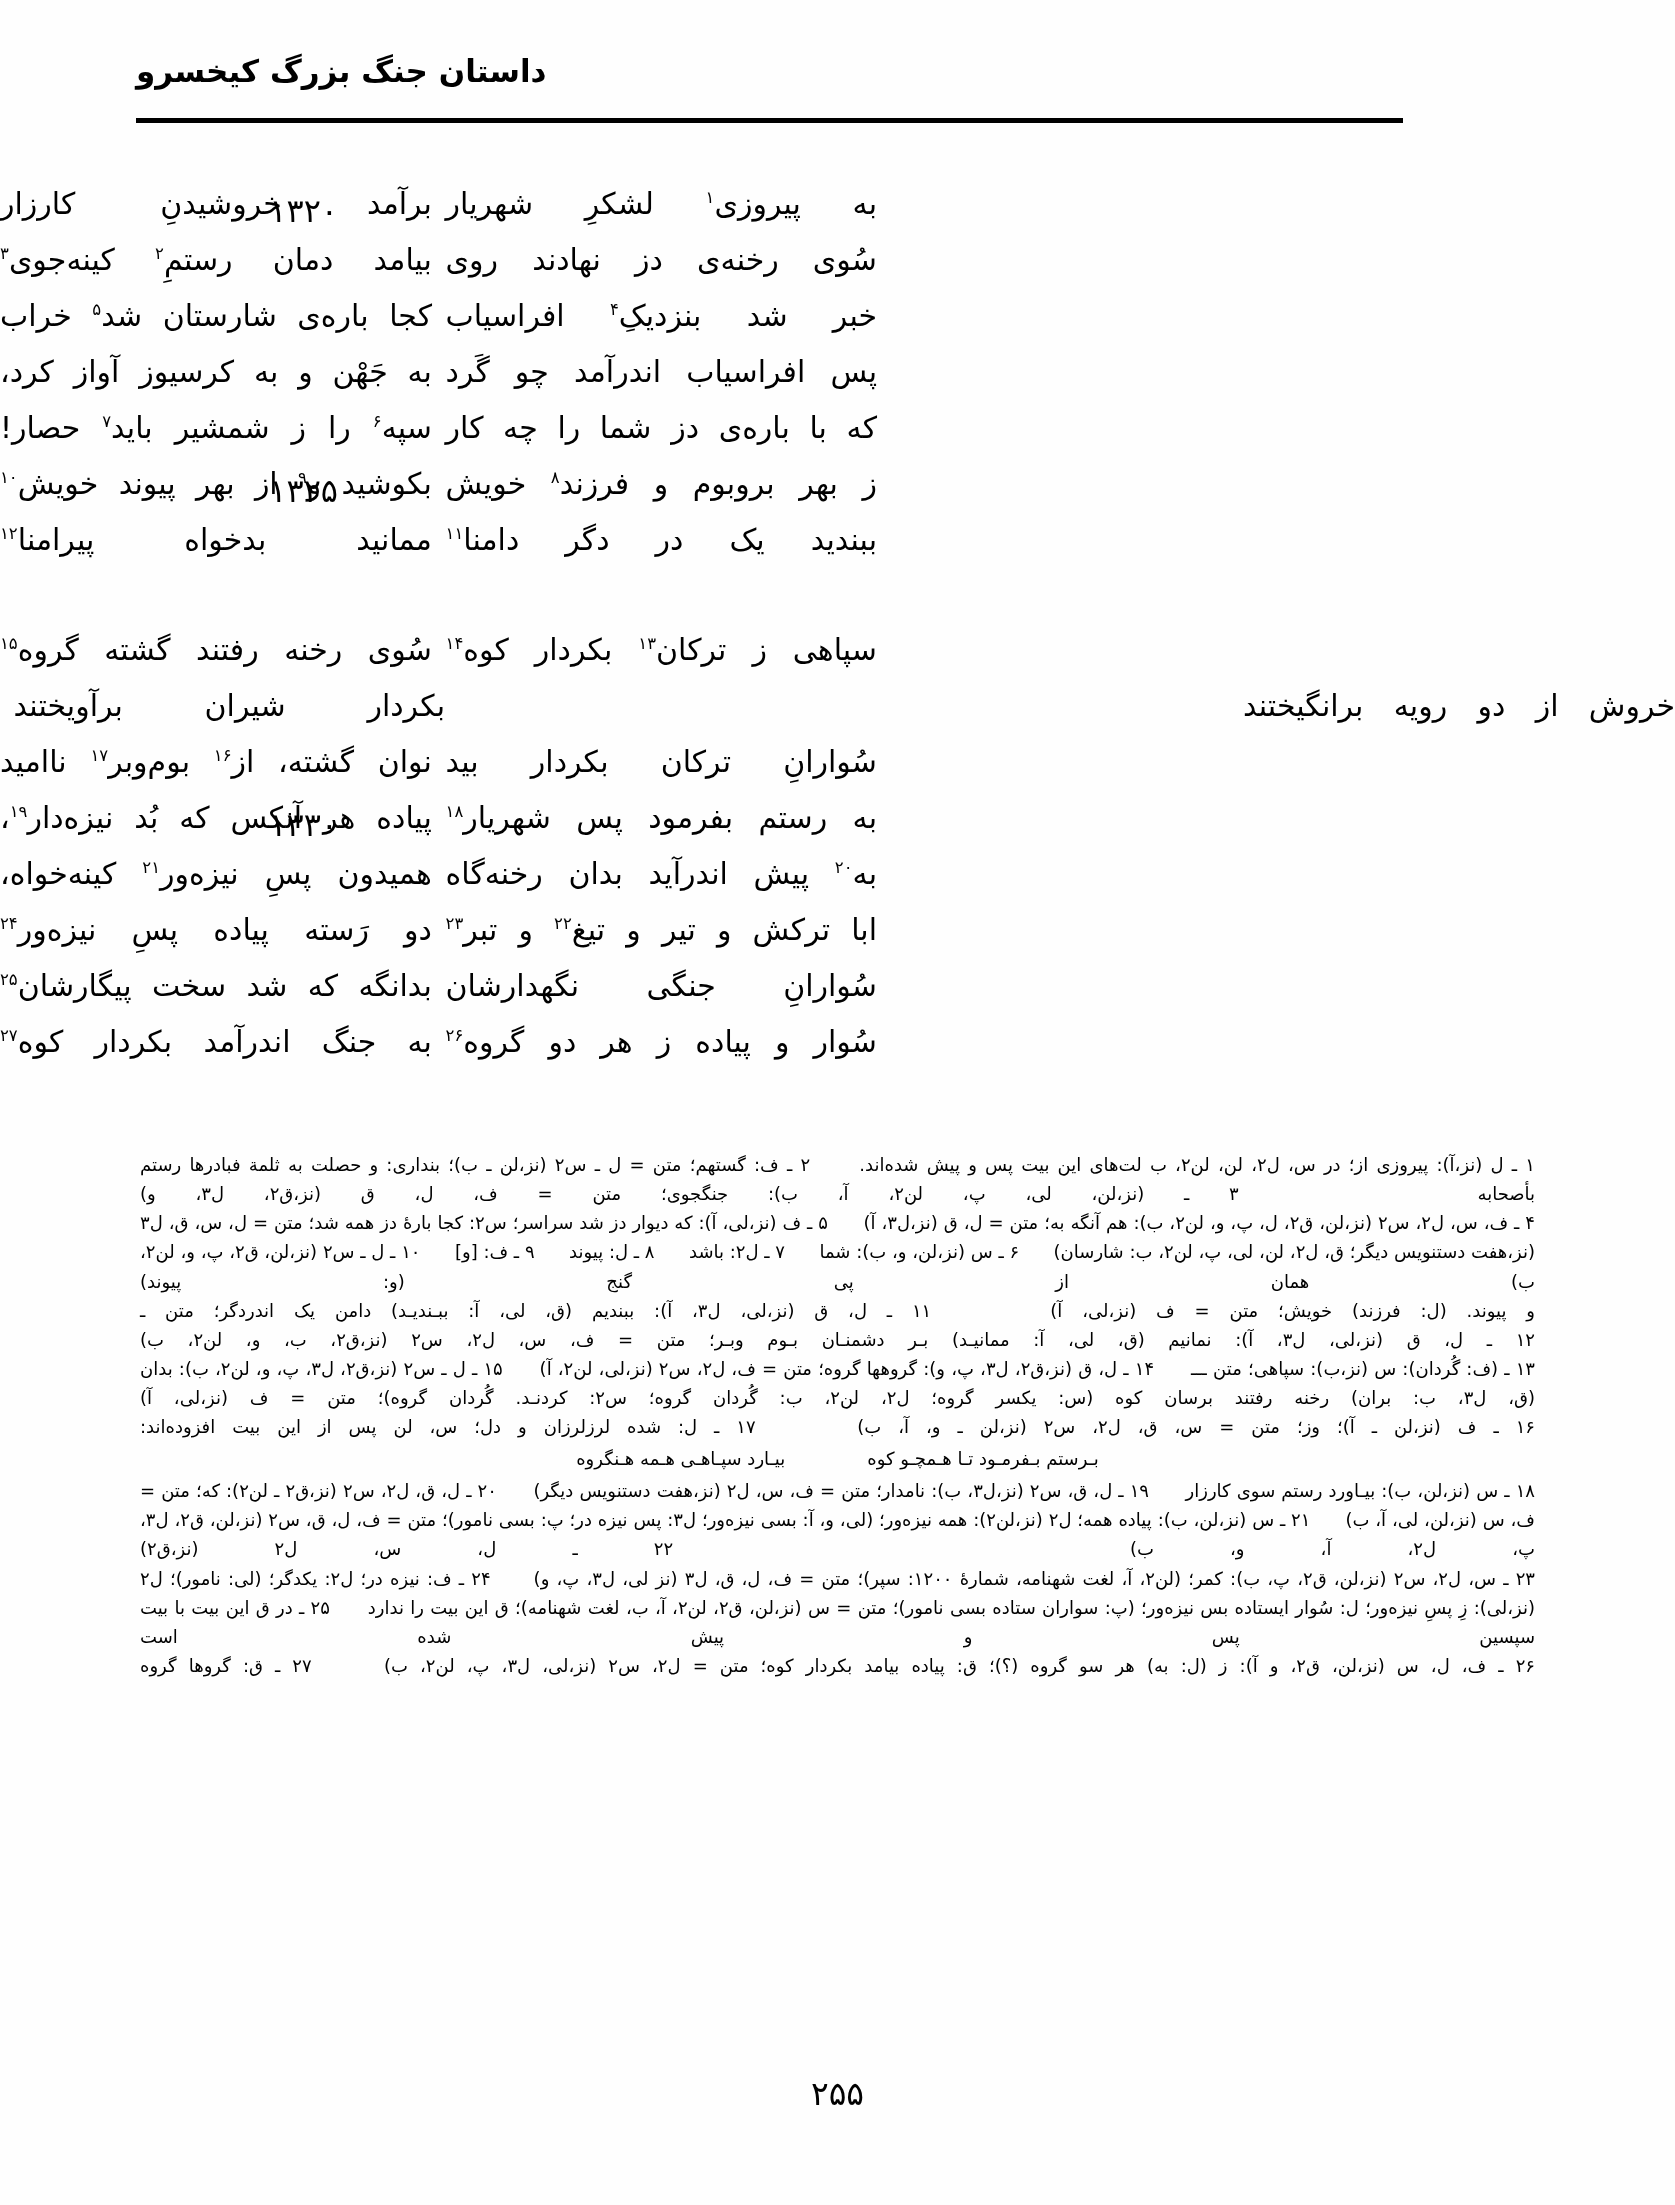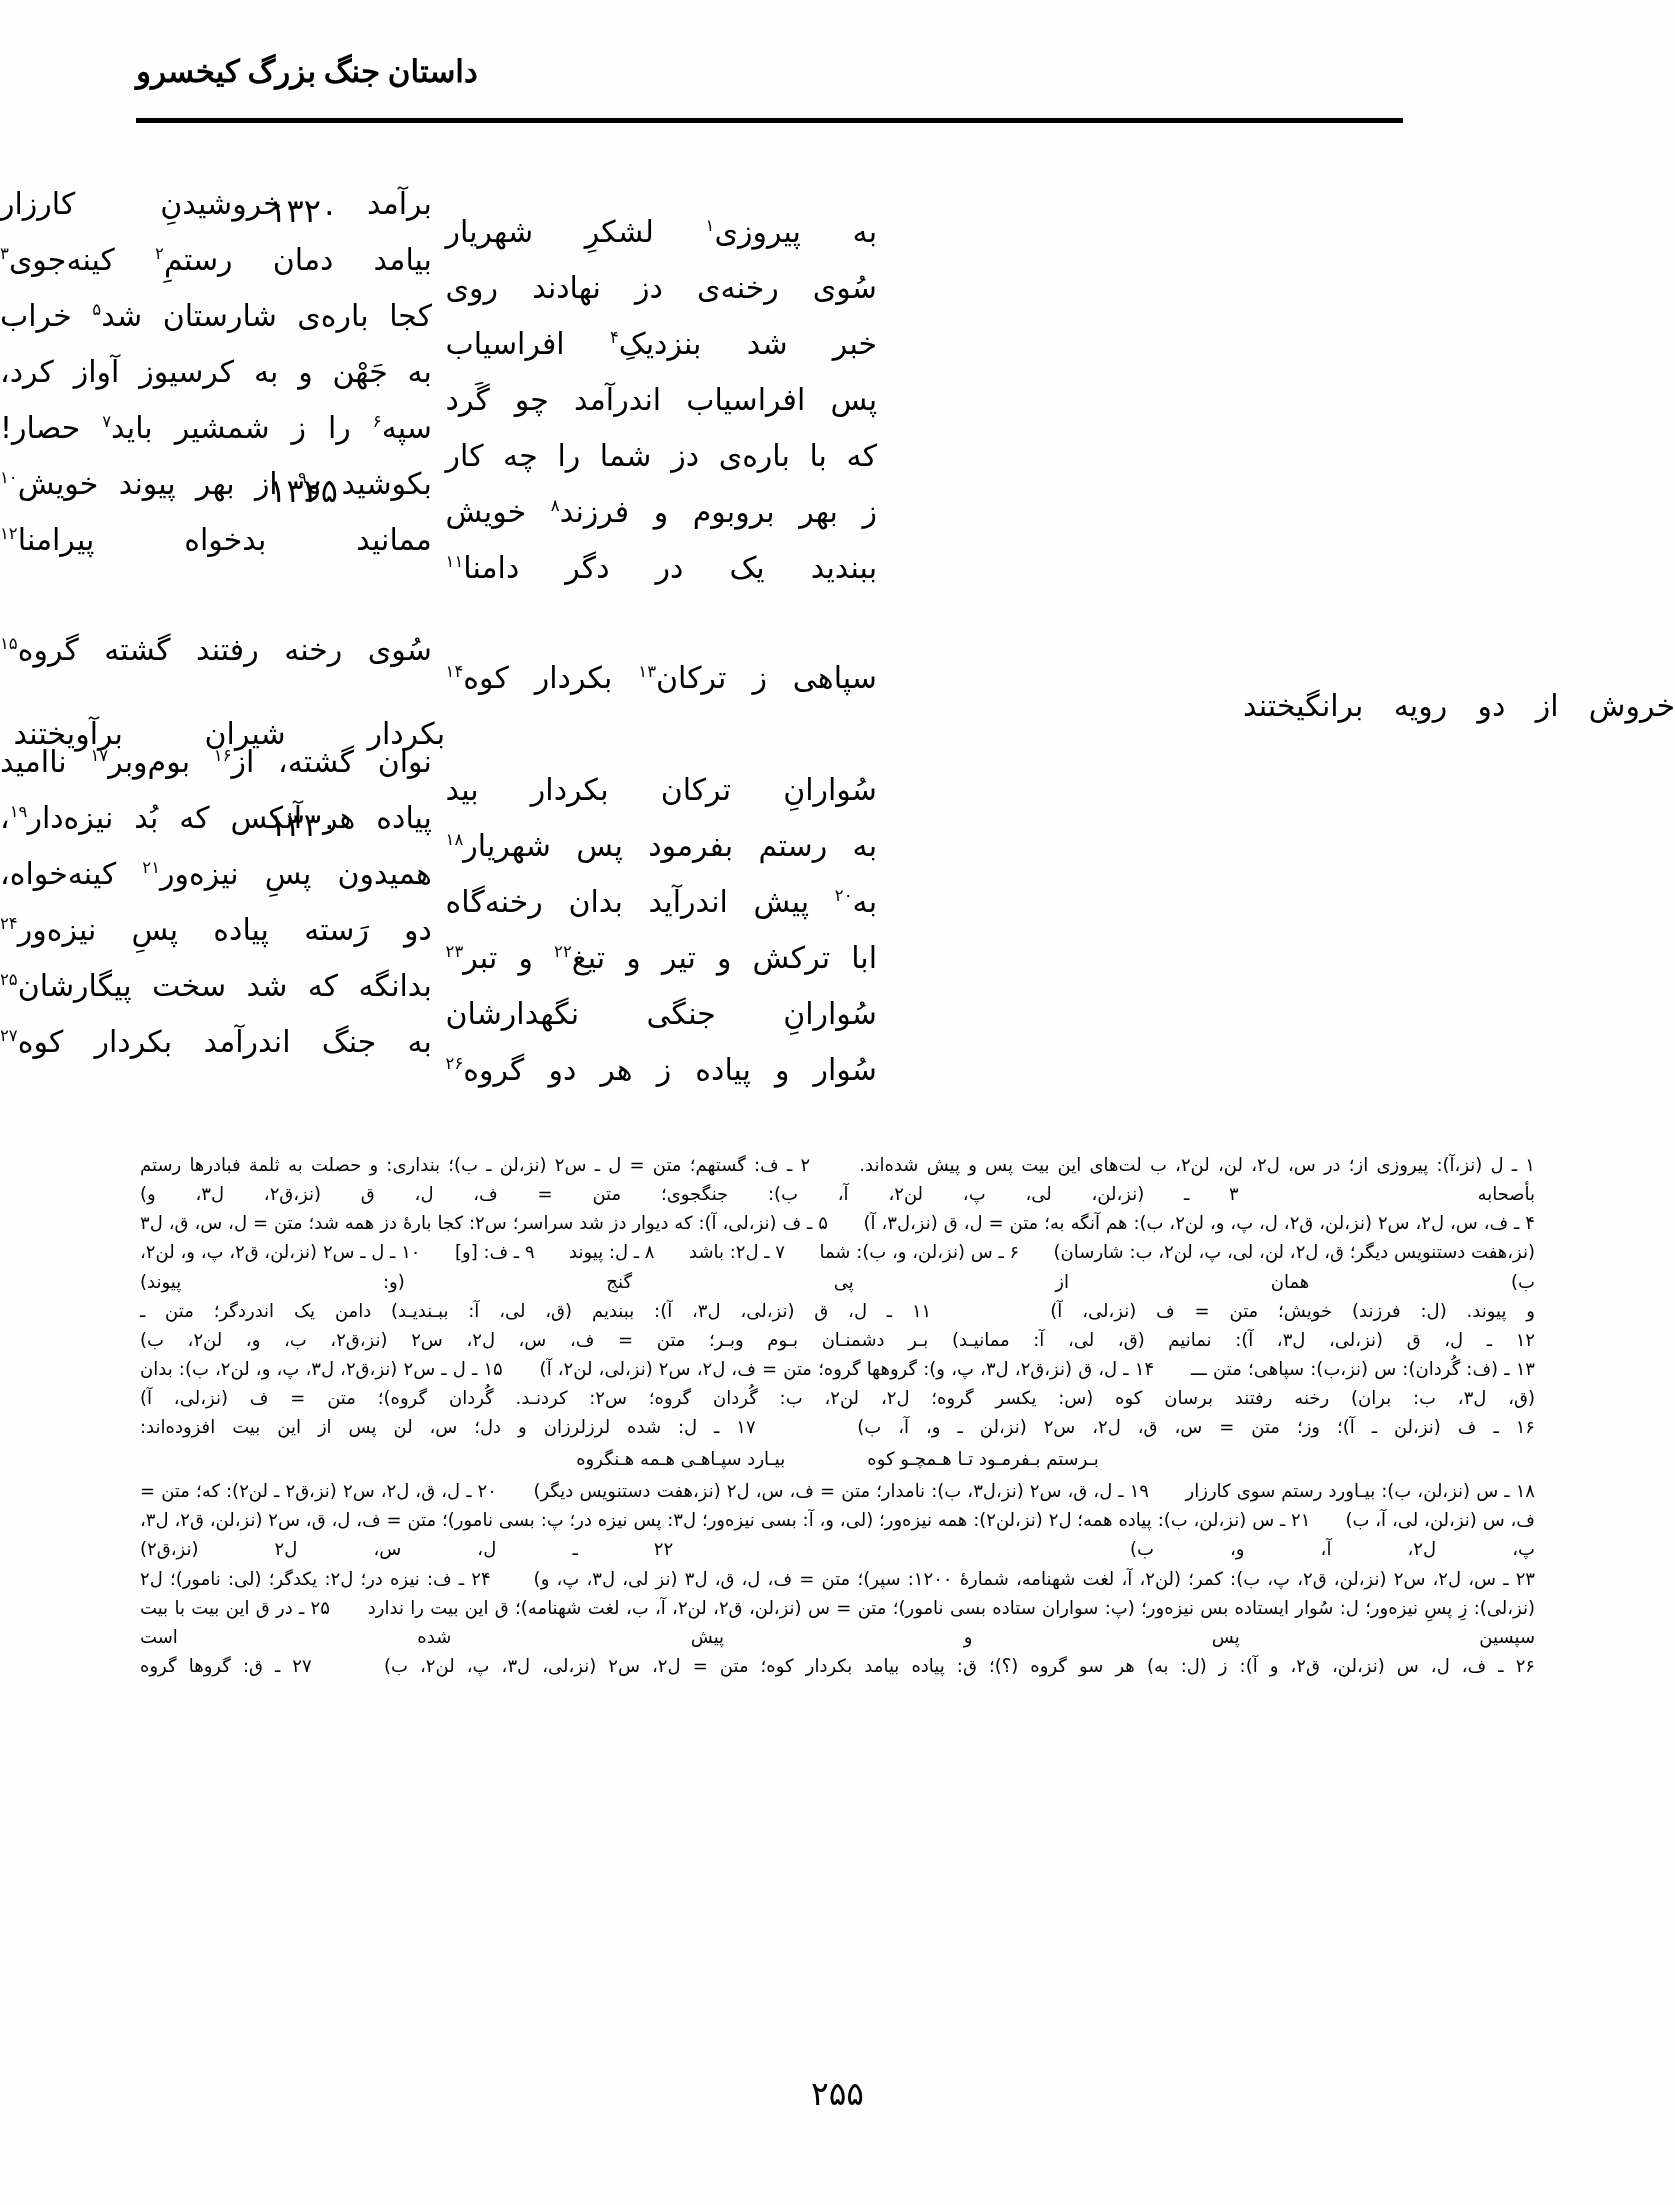--- a/index.html
+++ b/index.html
@@ -38,21 +38,20 @@
     font-weight: bold;
     letter-spacing: 0px;
     white-space: nowrap;
     line-height: 1.2;
     direction: rtl;
   }
   
   .header-zone.verso .running-head {
     right: auto;
     left: 0;
-    font-family: Liberation Serif, serif;
   }
   .head-rule {
     position: absolute;
     top: 65px;
     left: 0;
     right: 136px;
     height: 4.8px;
     background: #000;
   }
 
@@ -90,21 +89,20 @@
     direction: rtl;
     white-space: nowrap;
     box-sizing: border-box;
   }
   .hemistich-a {
     width: 518px;
     margin-right: 798px;
     text-align: justify;
     text-align-last: justify;
     padding-left: 13.6px;
-    margin-top: 28px;
   }
   .hemistich-b {
     width: 505px;
     text-align: justify;
     text-align-last: justify;
   }
   .hemistich sup,
   .fn sup {
     font-size: 0.55em;
     vertical-align: super;

